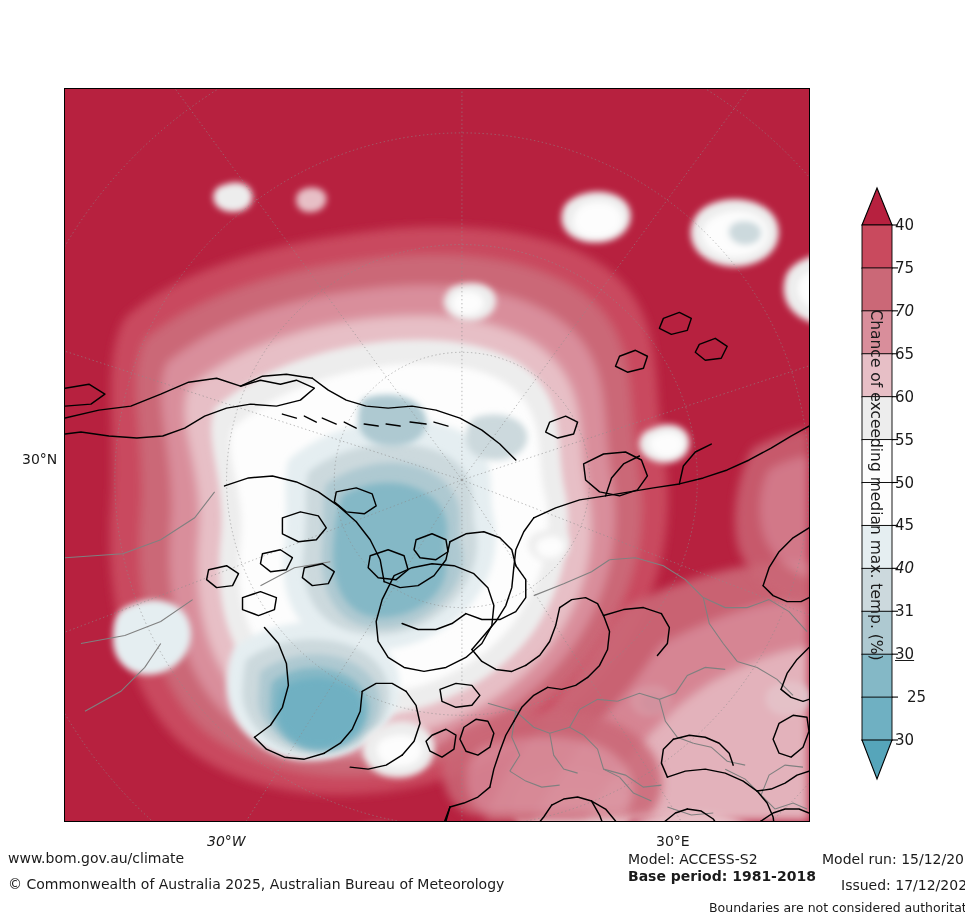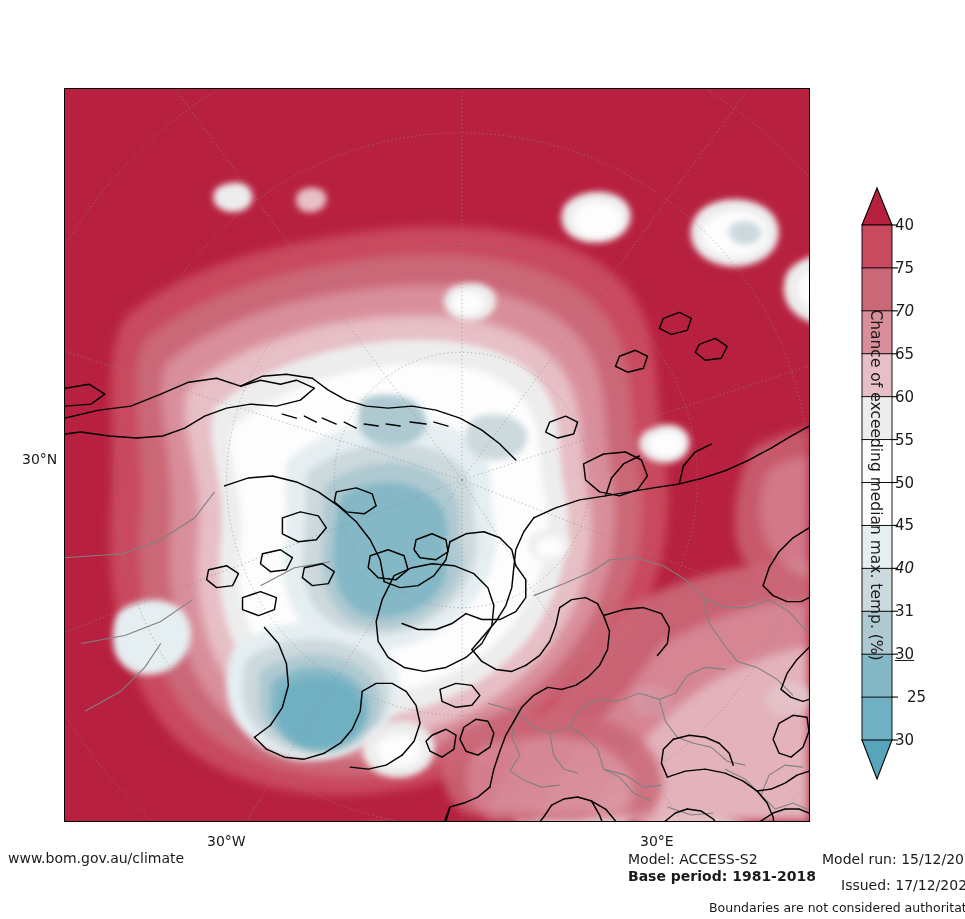--- a/index.html
+++ b/index.html
@@ -20,22 +20,22 @@
   
   #map-panel{
     position:absolute;left:64px;top:88px;width:746px;height:734px;
     border:1px solid #000;box-sizing:border-box;overflow:hidden;background:#b2203f;
   }
   #map-svg{display:block;width:100%;height:100%;}
 
   
   .axis-label{position:absolute;font-size:14px;color:#1a1a1a;white-space:nowrap;}
   #lat-30n{left:22px;top:451px;}
-  #lon-30w{left:207px;top:833px;}
-  #lon-30e{left:640px;top:833px;text-align:right;}
+  #lon-30w{left:207px;top:833px;font-style:italic;}
+  #lon-30e{left:656px;top:833px;text-align:right;}
 
   
   #colorbar-wrap{position:absolute;left:853px;top:185px;width:52px;height:600px;}
   #colorbar-svg{display:block;}
   .cb-tick-label{
     position:absolute;left:42px;font-size:15px;color:#1a1a1a;
     transform:translateY(-50%);white-space:nowrap;
   }
   #colorbar-title{
     position:absolute;left:885px;top:175px;width:620px;height:22px;
@@ -444,19 +444,20 @@
       <div class="cb-tick-label" style="top: 340.417px;">45</div>
       <div class="cb-tick-label" style="top: 383.333px; font-style: italic;">40</div>
       <div class="cb-tick-label" style="top: 426.25px;">31</div>
       <div class="cb-tick-label" style="top: 469.167px; text-decoration: underline;">30</div>
       <div class="cb-tick-label" style="top: 512.083px; margin-left: 12px;">25</div>
       <div class="cb-tick-label" style="top: 555px;">30</div>
     </div>
   <div id="colorbar-title">Chance of exceeding median max. temp. (%)</div>
 
   <div class="foot" id="foot-url">www.bom.gov.au/climate</div>
+  <div class="foot" id="foot-copyright">© Commonwealth of Australia 2025, Australian Bureau of Meteorology</div>
   <div class="foot" id="foot-model">Model: ACCESS-S2</div>
   <div class="foot" id="foot-baseperiod">Base period: 1981-2018</div>
   <div class="foot" id="foot-modelrun">Model run: 15/12/2025</div>
   <div class="foot" id="foot-issued">Issued: 17/12/2025</div>
   <div class="foot" id="foot-boundaries">Boundaries are not considered authoritative</div>
 
 </div>
 
 </body></html>

